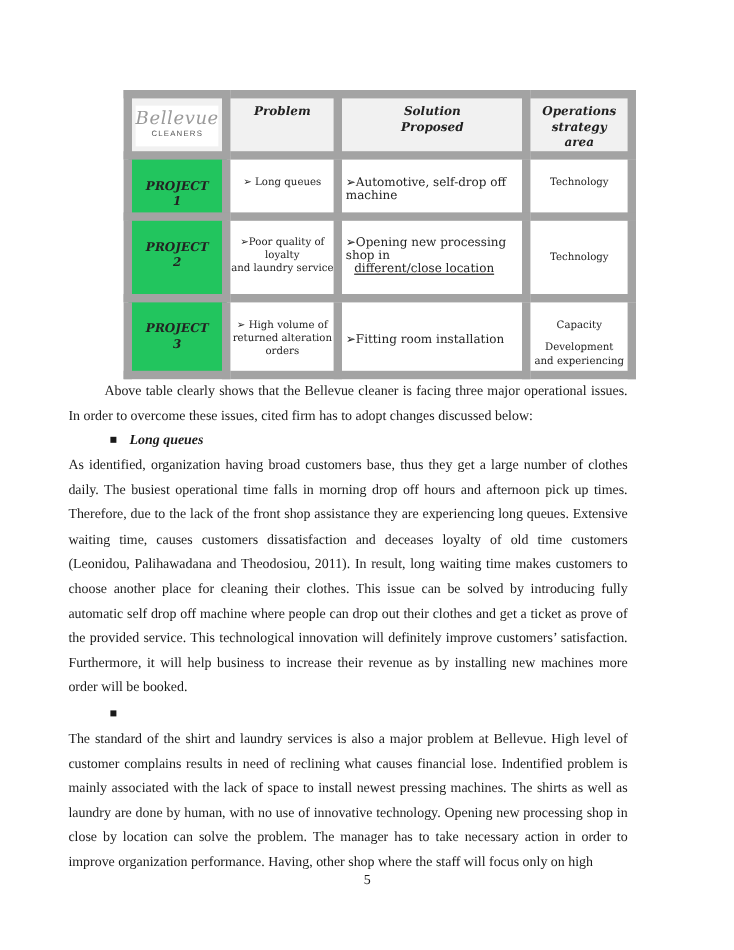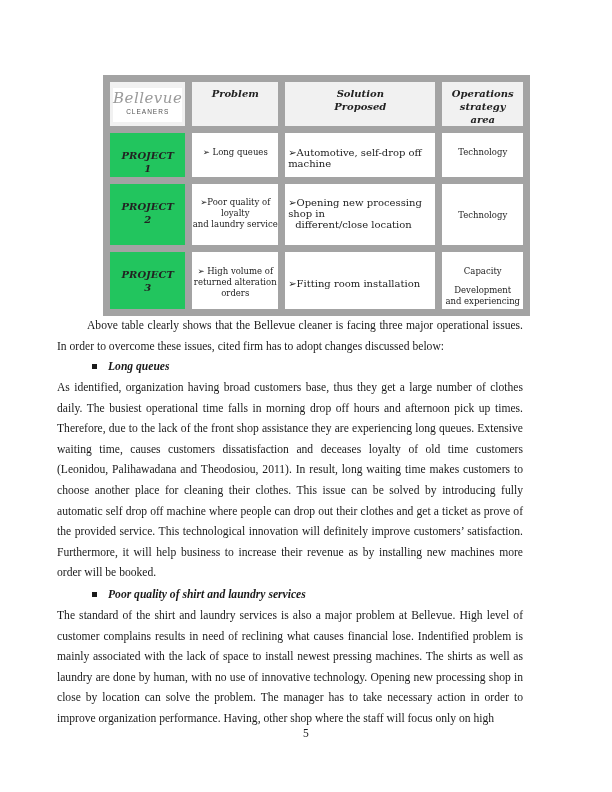--- a/index.html
+++ b/index.html
@@ -25,21 +25,21 @@
   .proj { background:#22c55e; text-align:center; font-weight:bold; font-style:italic; font-size:10px; line-height:13px; padding-top:16px !important; }
   .cell { text-align:center; font-size:8.5px; line-height:11px;margin-top:47px; }
   .cell-left { text-align:left; font-size:10px; line-height:11px; padding-left:3px !important; }
   .r1 .cell, .r1 .cell-left { padding-top:14px !important; }
   .r2 .cell, .r2 .cell-left { padding-top:13px !important; }
   .r2 .c3v { padding-top:26px !important; }
   .r3 .cell { padding-top:14px !important; }
   .r3 .cell-left { padding-top:26px !important; }
   .r3 .c3v { padding-top:14px !important; }
   .cap-gap { display:block; height:8px; }
-  .solution-line2 { display:block; padding-left:7px; }
+  .solution-line2 { display:block; padding-left:7px;text-decoration:underline; }
 
   .para { position:absolute; left:57px; width:466px; font-size:11.6px; line-height:20.6px; text-align:justify; margin:0; }
   .para .indent { display:inline-block; width:30px; }
   .heading { position:absolute; left:92px; font-size:11.6px; font-weight:bold; font-style:italic; line-height:20px; }
   .heading .bullet { display:inline-block; width:5px; height:5px; background:#1a1a1a; margin-right:11px; vertical-align:middle; position:relative; top:-1px; }
   .pagenum { position:absolute; left:0; width:612px; top:727px; text-align:center; font-size:11.6px; }
 </style>
 </head>
 <body>
 
@@ -128,19 +128,19 @@
 
   <p class="para" style="top:316px;"><span class="indent"></span><span>Above table clearly shows that the Bellevue cleaner is facing three major operational issues. In order to overcome these issues, cited firm has to adopt changes discussed below:</span></p>
 
   <div class="heading" style="top:357px;">
     <span class="bullet"></span><span>Long queues</span>
   </div>
 
   <p class="para" style="top:378px;">As identified, organization having broad customers base, thus they get a large number of clothes daily. The busiest operational time falls in morning drop off hours and afternoon pick up times. Therefore, due to the lack of the front shop assistance they are experiencing long queues. Extensive waiting time, causes customers dissatisfaction and deceases loyalty of old time customers (Leonidou, Palihawadana and Theodosiou, 2011). In result, long waiting time makes customers to choose another place for cleaning their clothes. This issue can be solved by introducing fully automatic self drop off machine where people can drop out their clothes and get a ticket as prove of the provided service. This technological innovation will definitely improve customers’ satisfaction. Furthermore, it will help business to increase their revenue as by installing new machines more order will be booked.</p>
 
   <div class="heading" style="top:585px;">
-    <span class="bullet"></span><span>Poor quality of shirt and laundry services</span>
+    <span class="bullet"></span>
   </div>
 
   <p class="para" style="top:606px;">The standard of the shirt and laundry services is also a major problem at Bellevue. High level of customer complains results in need of reclining what causes financial lose. Indentified problem is mainly associated with the lack of space to install newest pressing machines. The shirts as well as laundry are done by human, with no use of innovative technology. Opening new processing shop in close by location can solve the problem. The manager has to take necessary action in order to improve organization performance. Having, other shop where the staff will focus only on high</p>
 
   <div class="pagenum">5</div>
 </div>
 
 </body></html>

